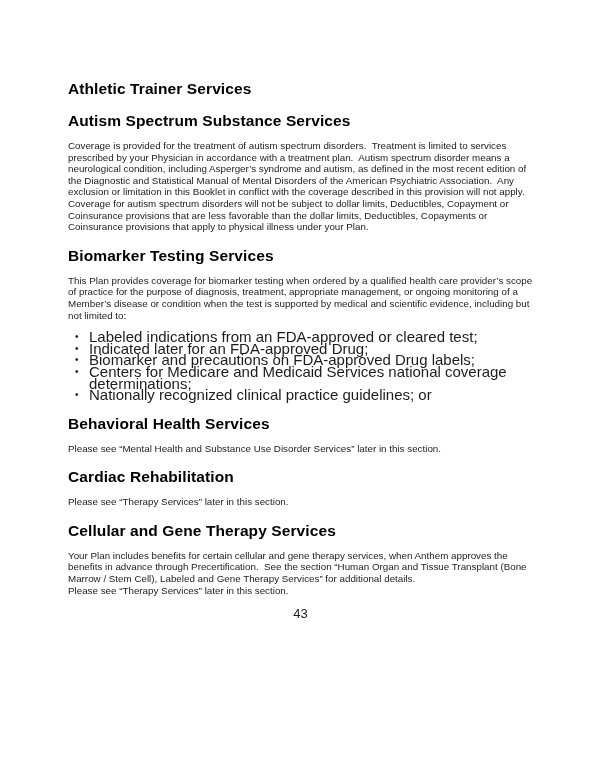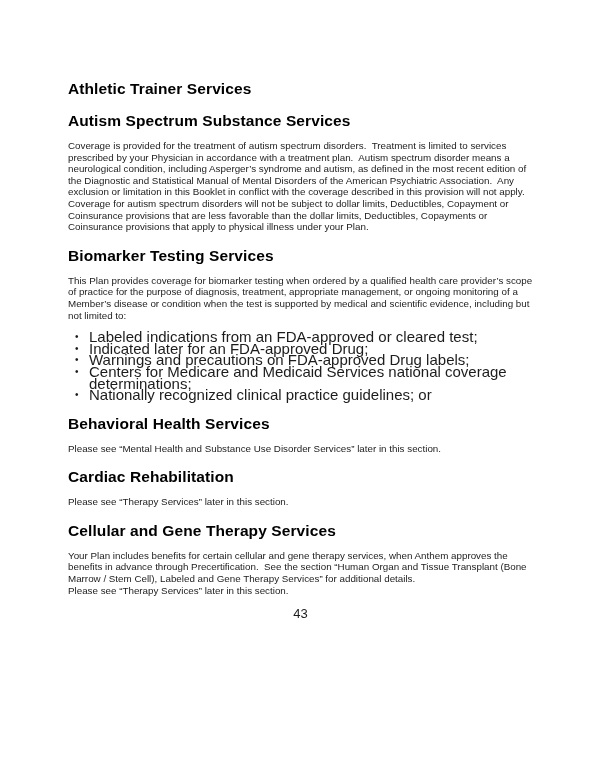--- a/index.html
+++ b/index.html
@@ -68,21 +68,21 @@
     <h2 class="section-heading">Autism Spectrum Substance Services</h2>
     <p class="para">Coverage is provided for the treatment of autism spectrum disorders.  Treatment is limited to services prescribed by your Physician in accordance with a treatment plan.  Autism spectrum disorder means a neurological condition, including Asperger’s syndrome and autism, as defined in the most recent edition of the Diagnostic and Statistical Manual of Mental Disorders of the American Psychiatric Association.  Any exclusion or limitation in this Booklet in conflict with the coverage described in this provision will not apply. Coverage for autism spectrum disorders will not be subject to dollar limits, Deductibles, Copayment or Coinsurance provisions that are less favorable than the dollar limits, Deductibles, Copayments or Coinsurance provisions that apply to physical illness under your Plan.</p>
   </div>
 
   <div class="section">
     <h2 class="section-heading">Biomarker Testing Services</h2>
     <p class="para">This Plan provides coverage for biomarker testing when ordered by a qualified health care provider’s scope of practice for the purpose of diagnosis, treatment, appropriate management, or ongoing monitoring of a Member’s disease or condition when the test is supported by medical and scientific evidence, including but not limited to:</p>
     <ul class="bullet-list">
       <li class="bullet-item">Labeled indications from an FDA-approved or cleared test;</li>
       <li class="bullet-item">Indicated later for an FDA-approved Drug;</li>
-      <li class="bullet-item">Warnings and precautions on FDA-approved Drug labels;</li>
+      <li class="bullet-item">Biomarker and precautions on FDA-approved Drug labels;</li>
       <li class="bullet-item">Centers for Medicare and Medicaid Services national coverage determinations;</li>
       <li class="bullet-item">Nationally recognized clinical practice guidelines; or</li>
     </ul>
   </div>
 
   <div class="section">
     <h2 class="section-heading">Behavioral Health Services</h2>
     <p class="para">Please see “Mental Health and Substance Use Disorder Services” later in this section.</p>
   </div>
 

